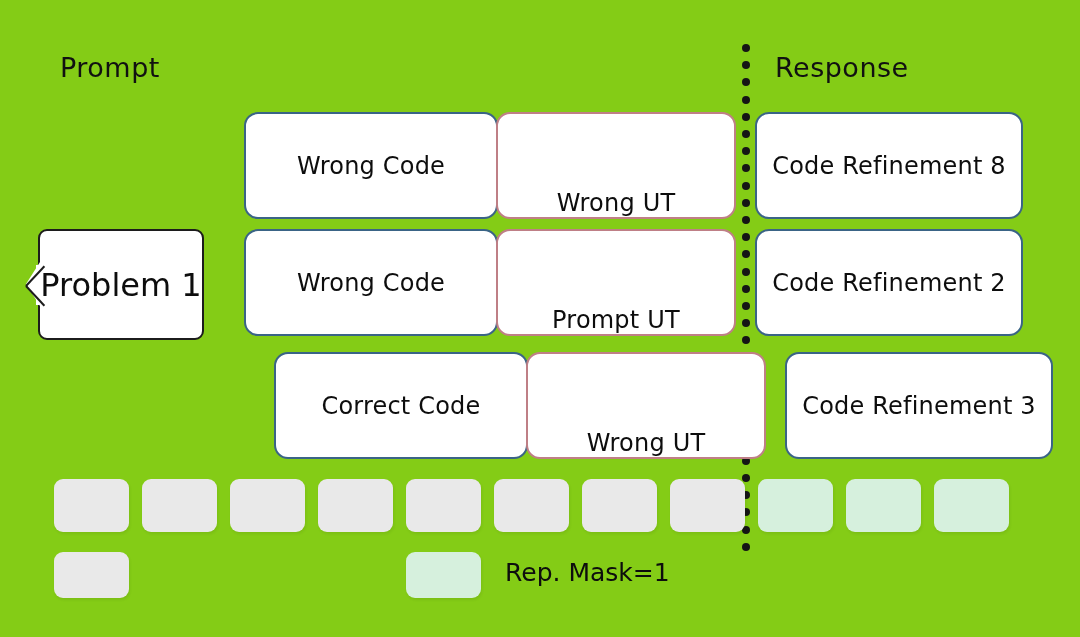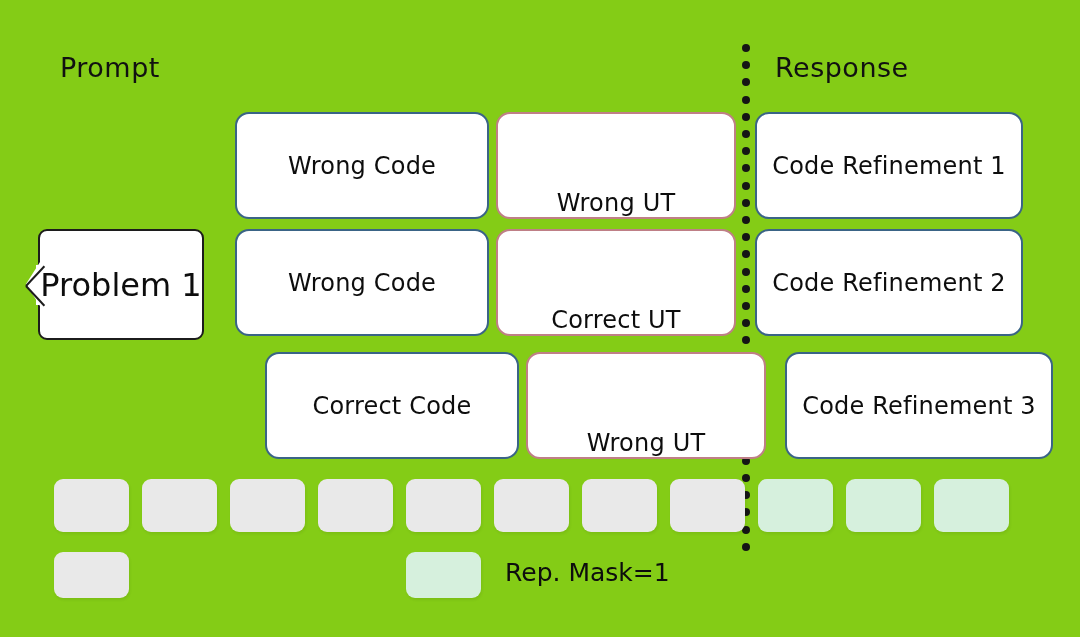--- a/index.html
+++ b/index.html
@@ -115,21 +115,21 @@
     font-size: 24px;
     color: #0d0d0d;
     white-space: nowrap;
     letter-spacing: 0.2px;
   }
   .cell.code   { border: 2.5px solid #3a6486; }
   .cell.ut     { border: 2.5px solid #bf7f86; align-items: flex-end; }
   .cell.resp   { border: 2.5px solid #3a6486; }
 
   
-  .col-code { left: 235px; width: 254px; }
+  .col-code { left: 244px; width: 254px; }
   .col-ut   { left: 496px; width: 240px; }
   .col-resp { left: 755px; width: 268px; }
 
   
   .row-1 { top: 112px;  height: 107px; }
   .row-2 { top: 229px;  height: 107px; }
   .row-3 { top: 352px;  height: 107px; margin-left: 30px; }
 
   
   .token {
@@ -214,28 +214,28 @@
   </div>
   <div class="tail-mask"></div>
 
   <div class="cell code col-code row-1">
     <span class="txt">Wrong Code</span>
   </div>
   <div class="cell ut col-ut row-1">
     <span class="txt">Wrong UT</span>
   </div>
   <div class="cell resp col-resp row-1">
-    <span class="txt">Code Refinement 1</span>
+    <span class="txt">Code Refinement 8</span>
   </div>
 
   <div class="cell code col-code row-2">
     <span class="txt">Wrong Code</span>
   </div>
   <div class="cell ut col-ut row-2">
-    <span class="txt">Correct UT</span>
+    <span class="txt">Prompt UT</span>
   </div>
   <div class="cell resp col-resp row-2">
     <span class="txt">Code Refinement 2</span>
   </div>
 
   <div class="cell code col-code row-3">
     <span class="txt">Correct Code</span>
   </div>
   <div class="cell ut col-ut row-3">
     <span class="txt">Wrong UT</span>

